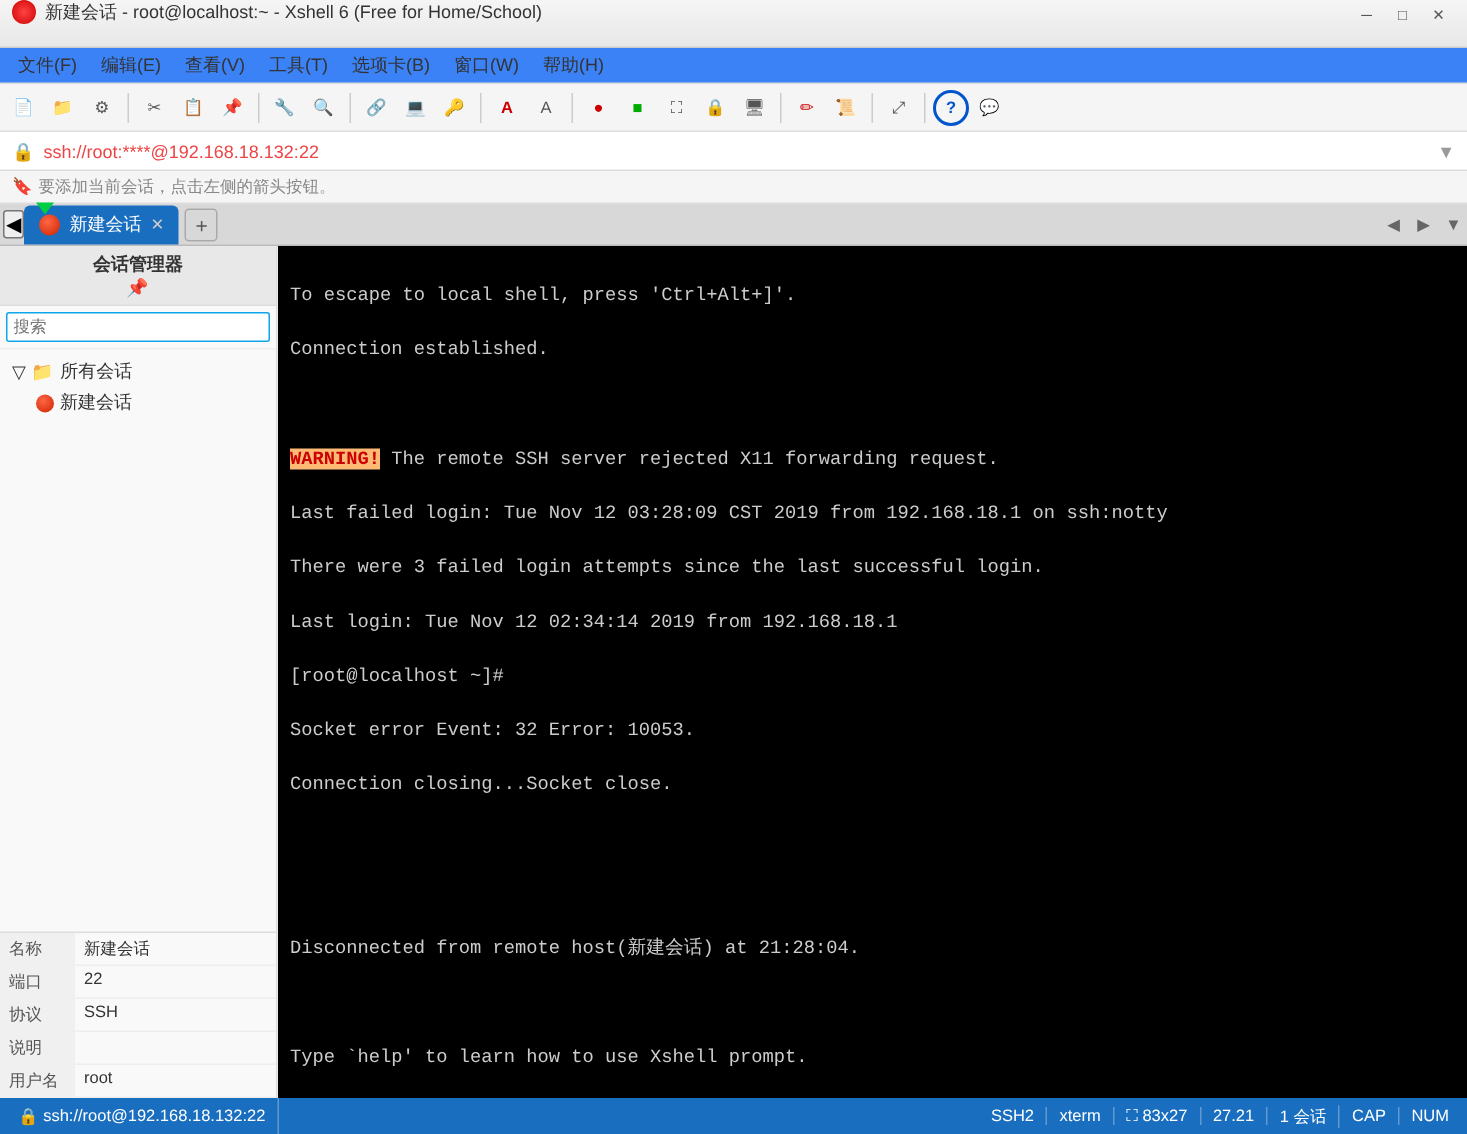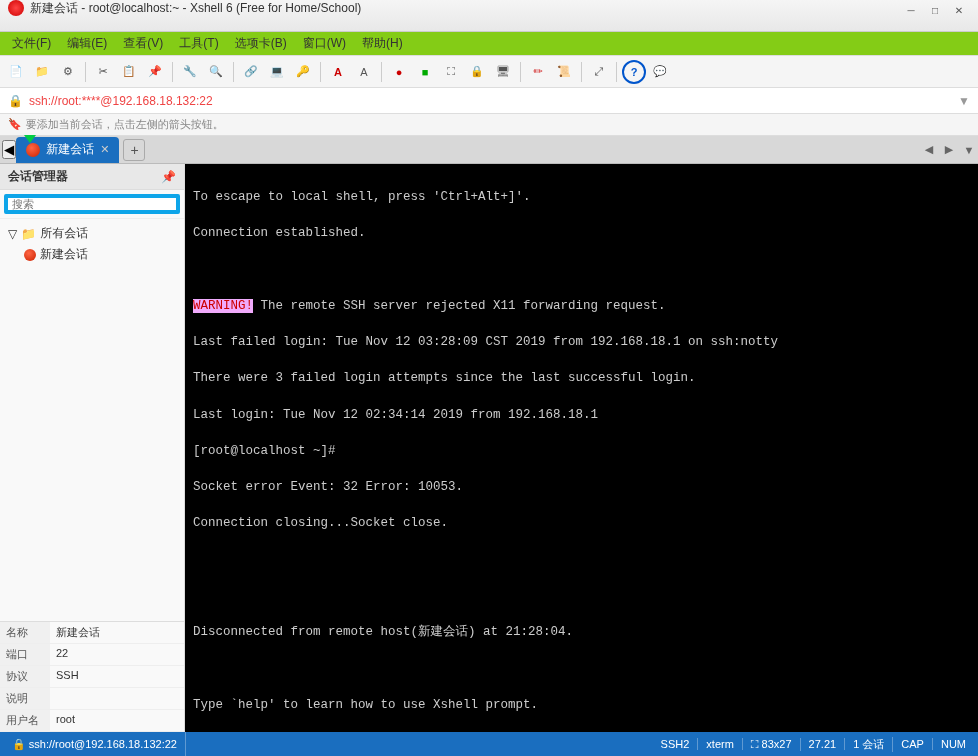--- a/index.html
+++ b/index.html
@@ -48,21 +48,21 @@
       cursor: pointer;
       display: flex;
       align-items: center;
       justify-content: center;
       font-size: 10px;
       color: #555;
     }
 
     
     #menu-bar {
-      background: #84cc16;
+      background: #3b82f6;
       height: 24px;
       display: flex;
       align-items: center;
       padding: 0 4px;
       border-bottom: 1px solid #ddd;
     }
     #menu-bar .menu-item {
       padding: 2px 8px;
       font-size: 12px;
       color: #333;
@@ -222,34 +222,35 @@
     #sidebar-header {
       background: #e8e8e8;
       padding: 4px 8px;
       font-size: 12px;
       font-weight: bold;
       color: #333;
       border-bottom: 1px solid #ddd;
       display: flex;
       align-items: center;
       justify-content: space-between;
+      flex-direction: column;
     }
     #sidebar-header .pin-icon {
       color: #888;
       font-size: 12px;
       cursor: pointer;
     }
     #sidebar-search {
       padding: 4px;
       border-bottom: 1px solid #eee;
     }
     #sidebar-search input {
       width: 100%;
       height: 20px;
-      border: 4px solid #0ea5e9;
+      border: 1px solid #0ea5e9;
       padding: 0 4px;
       font-size: 11px;
       border-radius: 2px;
     }
     #sidebar-tree {
       flex: 1;
       overflow-y: auto;
       padding: 4px 0;
     }
     .tree-folder {
@@ -310,21 +311,21 @@
       background: #000;
       color: #ccc;
       font-family: 'Courier New', Consolas, monospace;
       font-size: 12.5px;
       padding: 6px 8px;
       overflow-y: auto;
       white-space: pre-wrap;
       line-height: 1.45;
     }
     .term-line { display: block; }
-    .term-yellow-bg { background: #f0abfc; color: #cc0000; font-weight: normal; }
+    .term-yellow-bg { background: #fdba74; color: #cc0000; font-weight: bold; }
     @keyframes blink { 50% { opacity: 0; } }
 
     
     #tab-row {
       background: #d8d8d8;
       height: 28px;
       display: flex;
       align-items: center;
       padding-left: 2px;
       border-bottom: 1px solid #bbb;

